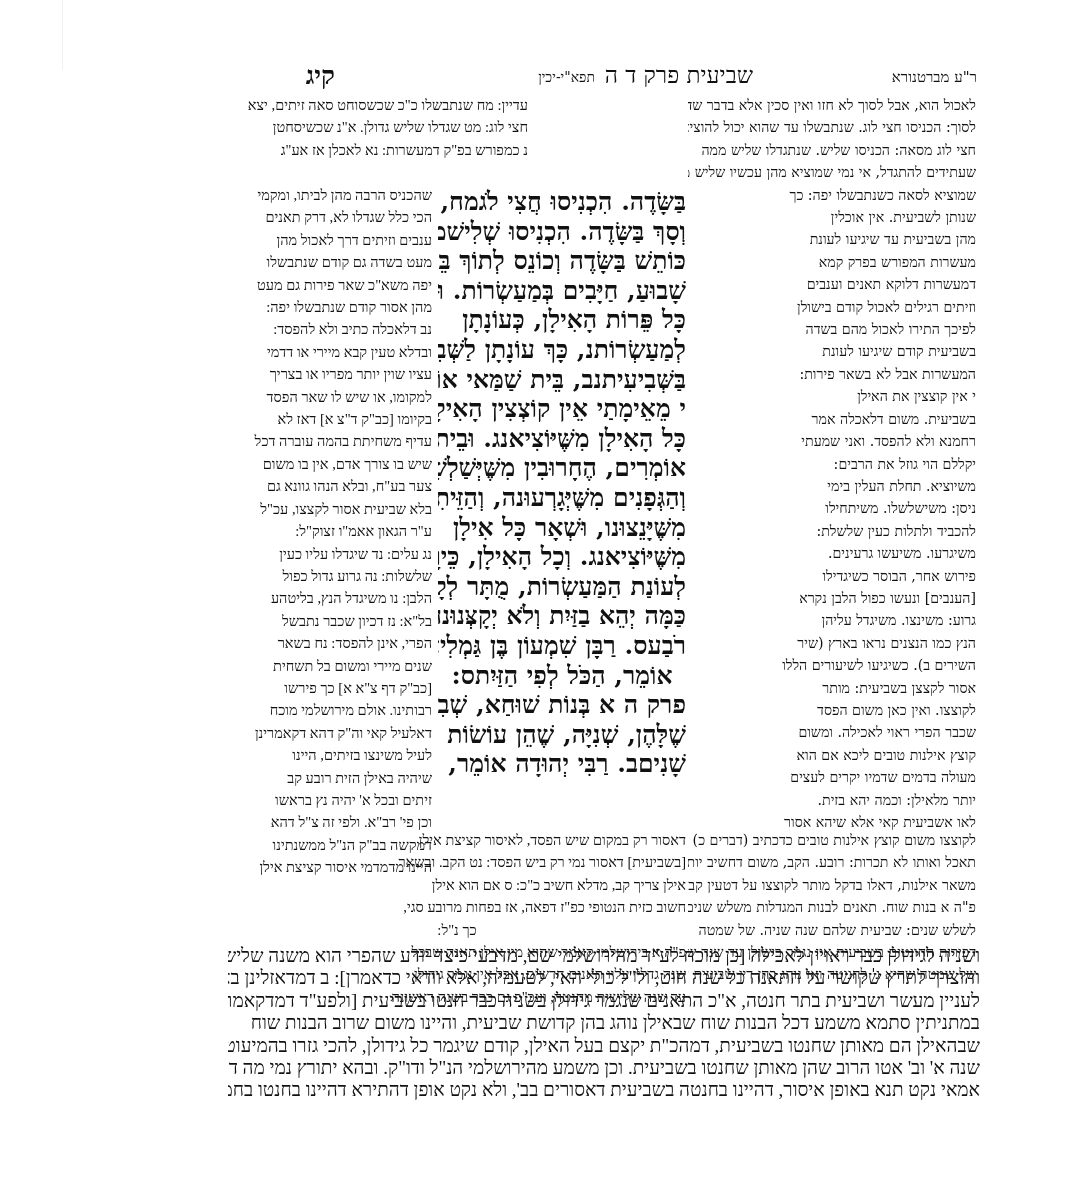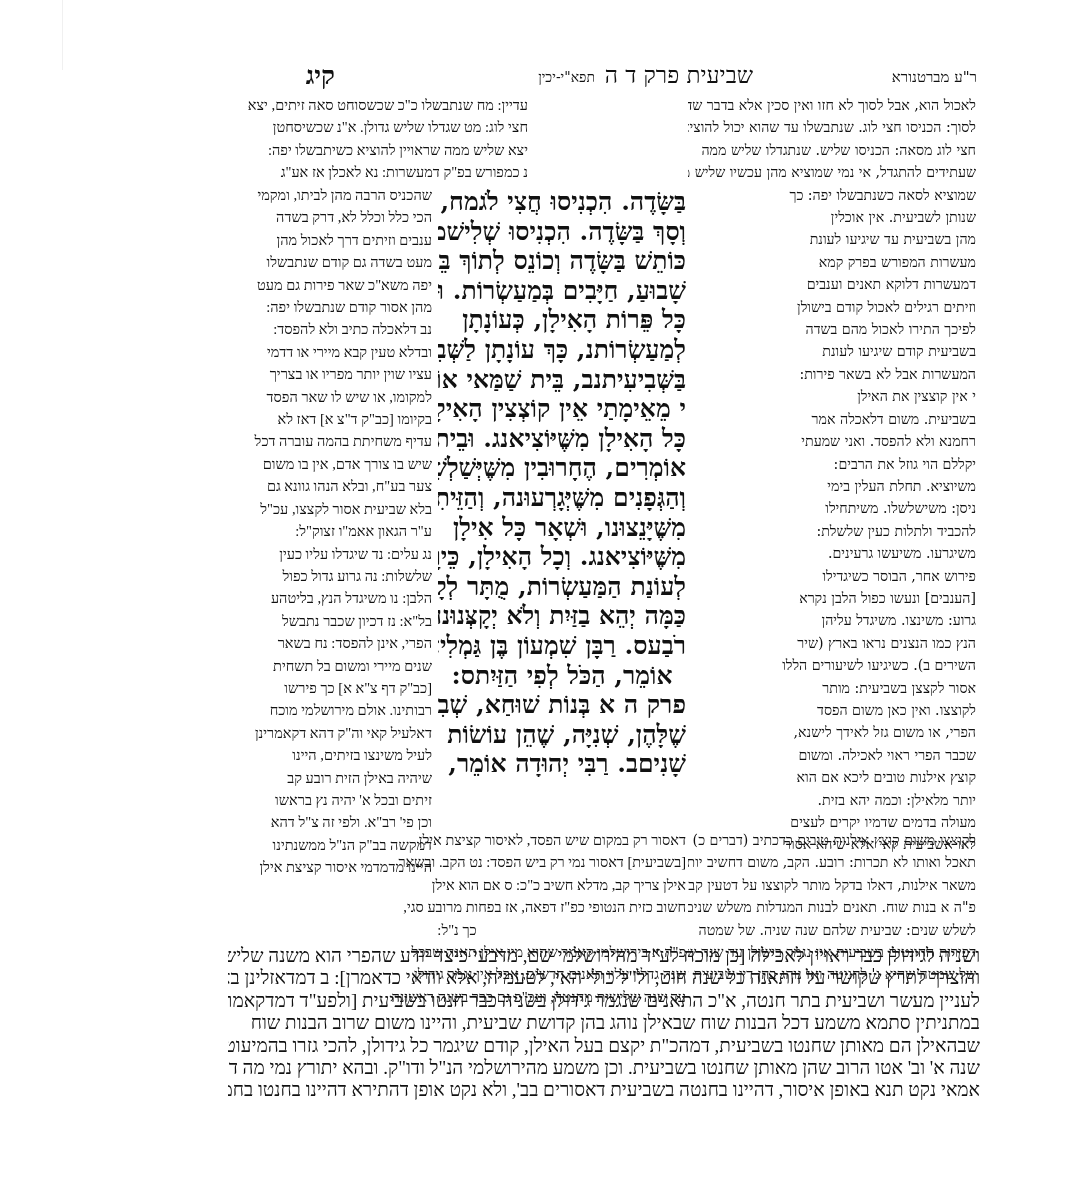--- a/index.html
+++ b/index.html
@@ -60,36 +60,34 @@
       <span class="line">ניסן: משישלשלו. משיתחילו</span>
       <span class="line">להכביד ולתלות כעין שלשלת:</span>
       <span class="line">משיגרעו. משיעשו גרעינים.</span>
       <span class="line">פירוש אחר, הבוסר כשיגדילו</span>
       <span class="line">[הענבים] ונעשו כפול הלבן נקרא</span>
       <span class="line">גרוע: משינצו. משיגדל עליהן</span>
       <span class="line">הנץ כמו הנצנים נראו בארץ (שיר</span>
       <span class="line">השירים ב). כשיגיעו לשיעורים הללו</span>
       <span class="line">אסור לקצצן בשביעית: מותר</span>
       <span class="line">לקוצצו. ואין כאן משום הפסד</span>
-      <span class="line">הפרי, או משום גזל לאידך לישנא,</span>
       <span class="line">שכבר הפרי ראוי לאכילה. ומשום</span>
       <span class="line">קוצץ אילנות טובים ליכא אם הוא</span>
+      <span class="line">מעולה בדמים שדמיו יקרים לעצים</span>
       <span class="line">יותר מלאילן: וכמה יהא בזית.</span>
-      <span class="line">מעולה בדמים שדמיו יקרים לעצים</span>
       <span class="line">לאו אשביעית קאי אלא שיהא אסור</span>
     </div>
   <div class="col tifferet-top">
       <span class="line">עדיין: מח שנתבשלו כ"כ שכשסוחט סאה זיתים, יצא</span>
       <span class="line">חצי לוג: מט שגדלו שליש גדולן. א"נ שכשיסחטן</span>
-      <span class="line">יצא שליש ממה שראויין להוציא כשיתבשלו יפה:</span>
       <span class="line">נ כמפורש בפ"ק דמעשרות: נא לאכלן אז אע"ג</span>
     </div>
   <div class="col tifferet-right">
       <span class="line">שהכניס הרבה מהן לביתו, ומקמי</span>
-      <span class="line">הכי כלל וכלל לא, דרק בשדה</span>
+      <span class="line">הכי כלל שגדלו לא, דרק תאנים</span>
       <span class="line">ענבים וזיתים דרך לאכול מהן</span>
       <span class="line">מעט בשדה גם קודם שנתבשלו</span>
       <span class="line">יפה משא"כ שאר פירות גם מעט</span>
       <span class="line">מהן אסור קודם שנתבשלו יפה:</span>
       <span class="line">נב דלאכלה כתיב ולא להפסד:</span>
       <span class="line">ובדלא טעין קבא מיירי או דדמי</span>
       <span class="line">עציו שוין יותר מפריו או בצריך</span>
       <span class="line">למקומו, או שיש לו שאר הפסד</span>
       <span class="line">בקיומו [כב"ק ד"צ א] דאז לא</span>
       <span class="line">עדיף משחיתת בהמה עוברה דכל</span>

